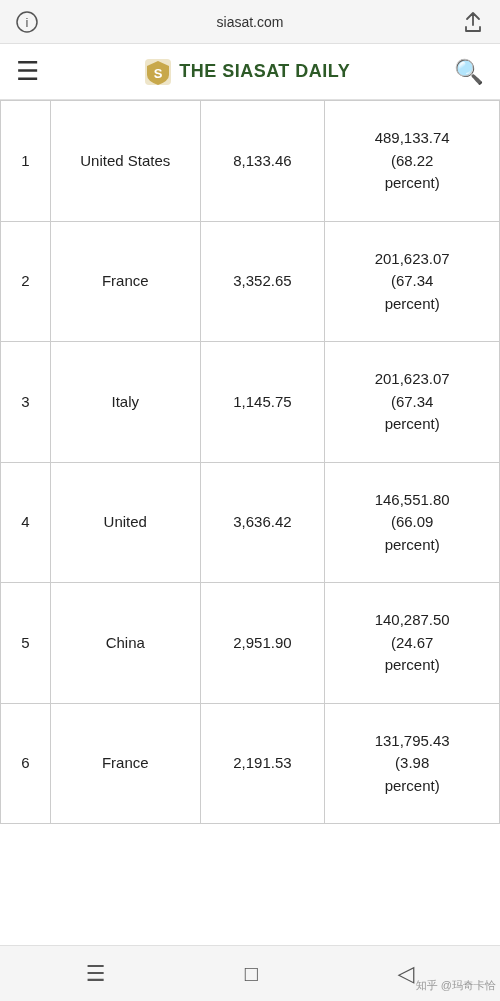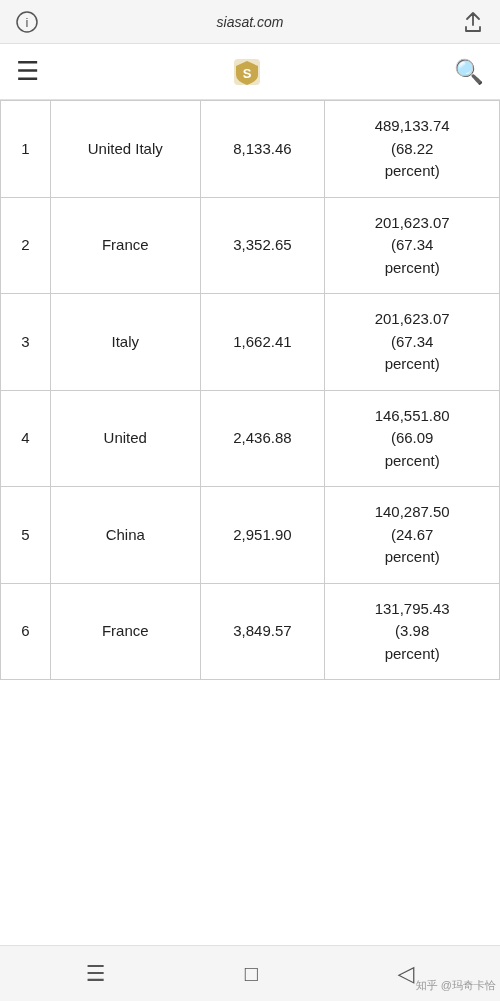--- a/index.html
+++ b/index.html
@@ -19,21 +19,20 @@
       align-items: center;
       padding: 8px 16px;
       background: #f5f5f5;
       border-bottom: 1px solid #e0e0e0;
       height: 44px;
     }
     .status-bar-url {
       font-size: 14px;
       color: #333;
       font-weight: 500;
-      font-style: italic;
     }
     .status-icon {
       width: 22px;
       height: 22px;
       display: flex;
       align-items: center;
       justify-content: center;
     }
 
     
@@ -56,21 +55,21 @@
     .table-container {
       width: 100%;
       border-collapse: collapse;
     }
     .table-container table {
       width: 100%;
       border-collapse: collapse;
     }
     .table-container td {
       border: 1px solid #ccc;
-      padding: 14px 8px;
+      padding: 26px 8px;
       text-align: center;
       vertical-align: middle;
       font-size: 15px;
       color: #222;
       line-height: 1.5;
     }
     .rank-cell {
       width: 40px;
       font-size: 15px;
       color: #222;
@@ -128,61 +127,62 @@
 
 <div class="nav-bar">
   <div style="font-size:26px;color:#333;cursor:pointer;">☰</div>
   <div class="nav-logo">
 
     <svg width="30" height="30" viewBox="0 0 30 30">
       <rect x="2" y="2" width="26" height="26" rx="4" fill="#c8a84b" opacity="0.3"></rect>
       <path d="M15 4 L26 9 L26 18 Q26 24 15 28 Q4 24 4 18 L4 9 Z" fill="#c8a84b"></path>
       <text x="15" y="21" text-anchor="middle" font-size="13" fill="#fff" font-weight="bold">S</text>
     </svg>
+    <span style="font-size:18px;font-weight:bold;color:#2d5a27;letter-spacing:0.5px;">THE SIASAT DAILY</span>
   </div>
   <div style="font-size:24px;color:#333;cursor:pointer;">🔍</div>
 </div>
 
 <div class="table-container">
   <table>
     <tbody id="table-body">
     <tr>
           <td class="rank-cell">1</td>
-          <td class="country-cell">United Italy</td>
+          <td class="country-cell">United States</td>
           <td class="value1-cell">8,133.46</td>
           <td class="value2-cell">489,133.74<br>(68.22<br>percent)</td>
         </tr>
         <tr>
           <td class="rank-cell">2</td>
           <td class="country-cell">France</td>
           <td class="value1-cell">3,352.65</td>
           <td class="value2-cell">201,623.07<br>(67.34<br>percent)</td>
         </tr>
         <tr>
           <td class="rank-cell">3</td>
           <td class="country-cell">Italy</td>
-          <td class="value1-cell">1,662.41</td>
+          <td class="value1-cell">1,145.75</td>
           <td class="value2-cell">201,623.07<br>(67.34<br>percent)</td>
         </tr>
         <tr>
           <td class="rank-cell">4</td>
           <td class="country-cell">United</td>
-          <td class="value1-cell">2,436.88</td>
+          <td class="value1-cell">3,636.42</td>
           <td class="value2-cell">146,551.80<br>(66.09<br>percent)</td>
         </tr>
         <tr>
           <td class="rank-cell">5</td>
           <td class="country-cell">China</td>
           <td class="value1-cell">2,951.90</td>
           <td class="value2-cell">140,287.50<br>(24.67<br>percent)</td>
         </tr>
         <tr>
           <td class="rank-cell">6</td>
           <td class="country-cell">France</td>
-          <td class="value1-cell">3,849.57</td>
+          <td class="value1-cell">2,191.53</td>
           <td class="value2-cell">131,795.43<br>(3.98<br>percent)</td>
         </tr>
       </tbody>
   </table>
 </div>
 
 <div class="bottom-bar">
   <div style="font-size:22px;color:#555;">☰</div>
   <div style="font-size:22px;color:#555;">□</div>
   <div style="font-size:22px;color:#555;">◁</div>

